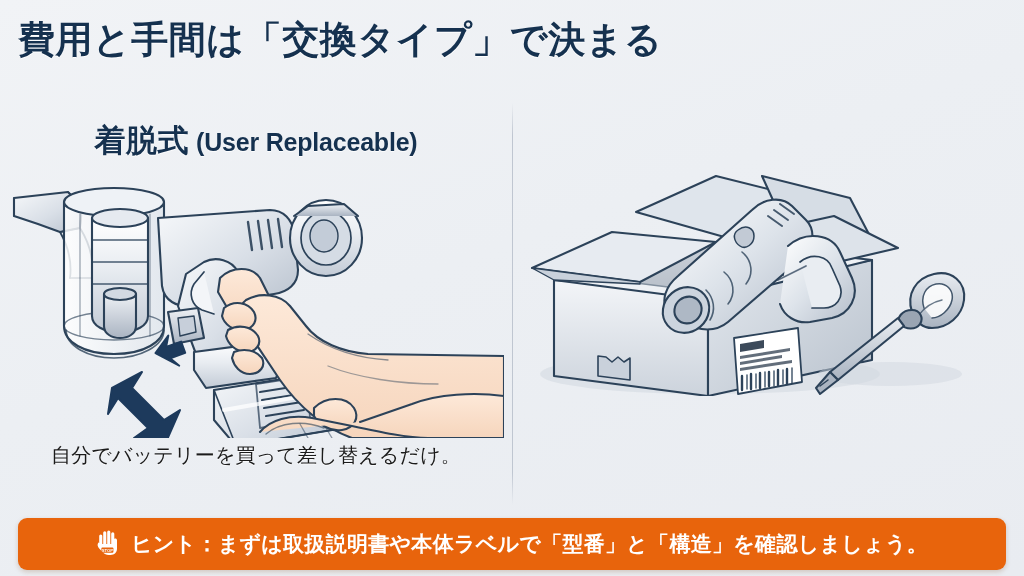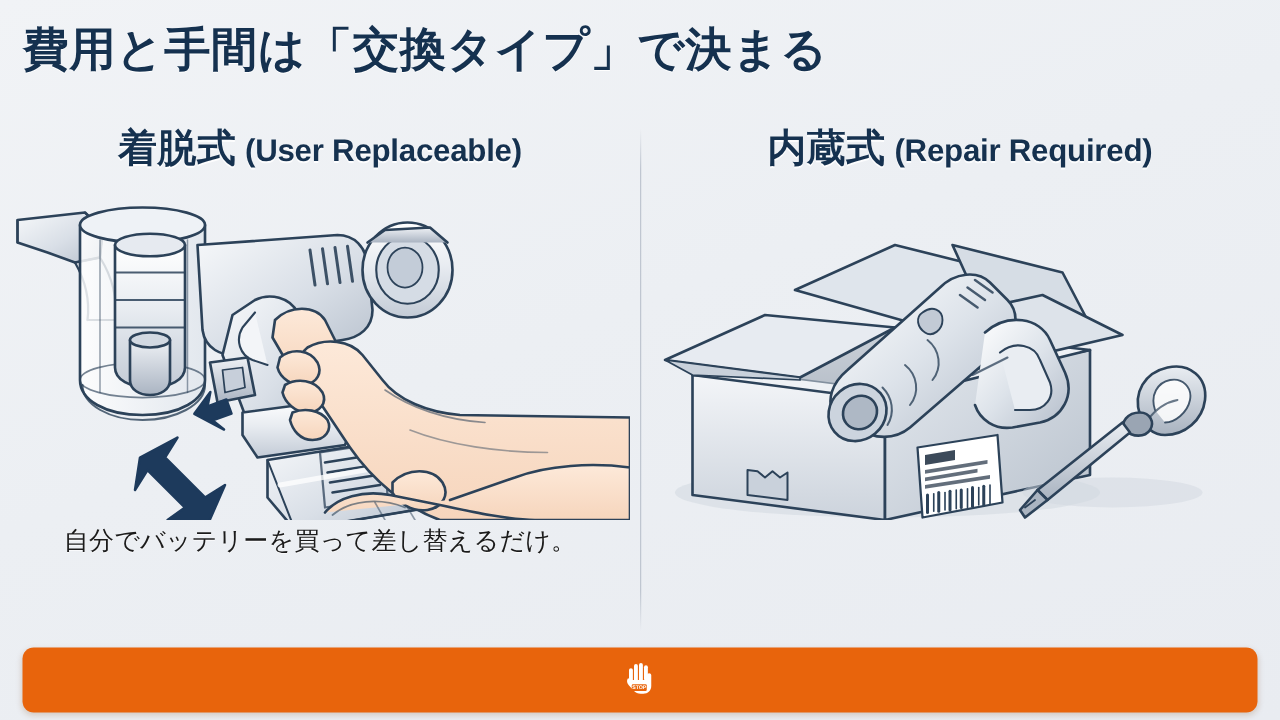--- a/index.html
+++ b/index.html
@@ -47,21 +47,21 @@
     background: linear-gradient(180deg,
        rgba(196,202,212,0) 0%,
        rgba(189,196,207,0.95) 8%,
        rgba(189,196,207,0.95) 92%,
        rgba(196,202,212,0) 100%);
   }
 
   
   .col {
     position: absolute;
-    top: 98px;
+    top: 120px;
     width: 496px;
     height: 404px;
   }
   .col.left  { left: 8px; }
   .col.right { left: 520px; }
 
   .col-head {
     text-align: center;
     white-space: nowrap;
     color: #15314f;
@@ -266,23 +266,20 @@
       </svg>
     </div>
 
     <div class="caption">
       <span>自分でバッテリーを買って差し替えるだけ。</span>
     </div>
   </div>
 
   <div class="col right">
 
-    <div class="col-head">
-      <span class="jp">内蔵式</span><span class="en">(Repair Required)</span>
-    </div>
 
     <div class="art">
       <svg viewBox="0 0 496 272" xmlns="http://www.w3.org/2000/svg">
         <defs>
           <linearGradient id="bx1" x1="0" y1="0" x2="0" y2="1">
             <stop offset="0%" stop-color="#f3f5f8"></stop>
             <stop offset="100%" stop-color="#ccd3dc"></stop>
           </linearGradient>
           <linearGradient id="bx2" x1="0" y1="0" x2="1" y2="1">
             <stop offset="0%" stop-color="#e3e8ee"></stop>
@@ -400,15 +397,16 @@
           <rect x="11.2" y="1.4" width="3.1" height="14.6" rx="1.55"></rect>
           <rect x="15.2" y="3.2" width="3.1" height="12.6" rx="1.55"></rect>
           <path d="M2.4 13.5 C1 15.4 1.6 17.6 3.2 19.4 L7 23.6 C8.4 25.2 10.4 26 12.6 26 L14.6 26
                    C18.4 26 21 23.4 21 19.8 L21 11.2 C21 10.2 20.2 9.5 19.3 9.5 C18.3 9.5 17.6 10.2 17.6 11.2
                    L17.6 15 L5.6 15 Z"></path>
         </g>
         <rect x="5.4" y="18.4" width="12" height="5.4" rx="1" fill="#e8640c"></rect>
         <text x="11.4" y="22.5" font-family="'Liberation Sans', sans-serif" font-size="4.2" font-weight="700" fill="#ffffff" text-anchor="middle">STOP</text>
       </svg>
     </span>
+    <span class="btext">ヒント：まずは取扱説明書や本体ラベルで「型番」と「構造」を確認しましょう。</span>
   </div>
 
 </div>
 
 </body></html>

